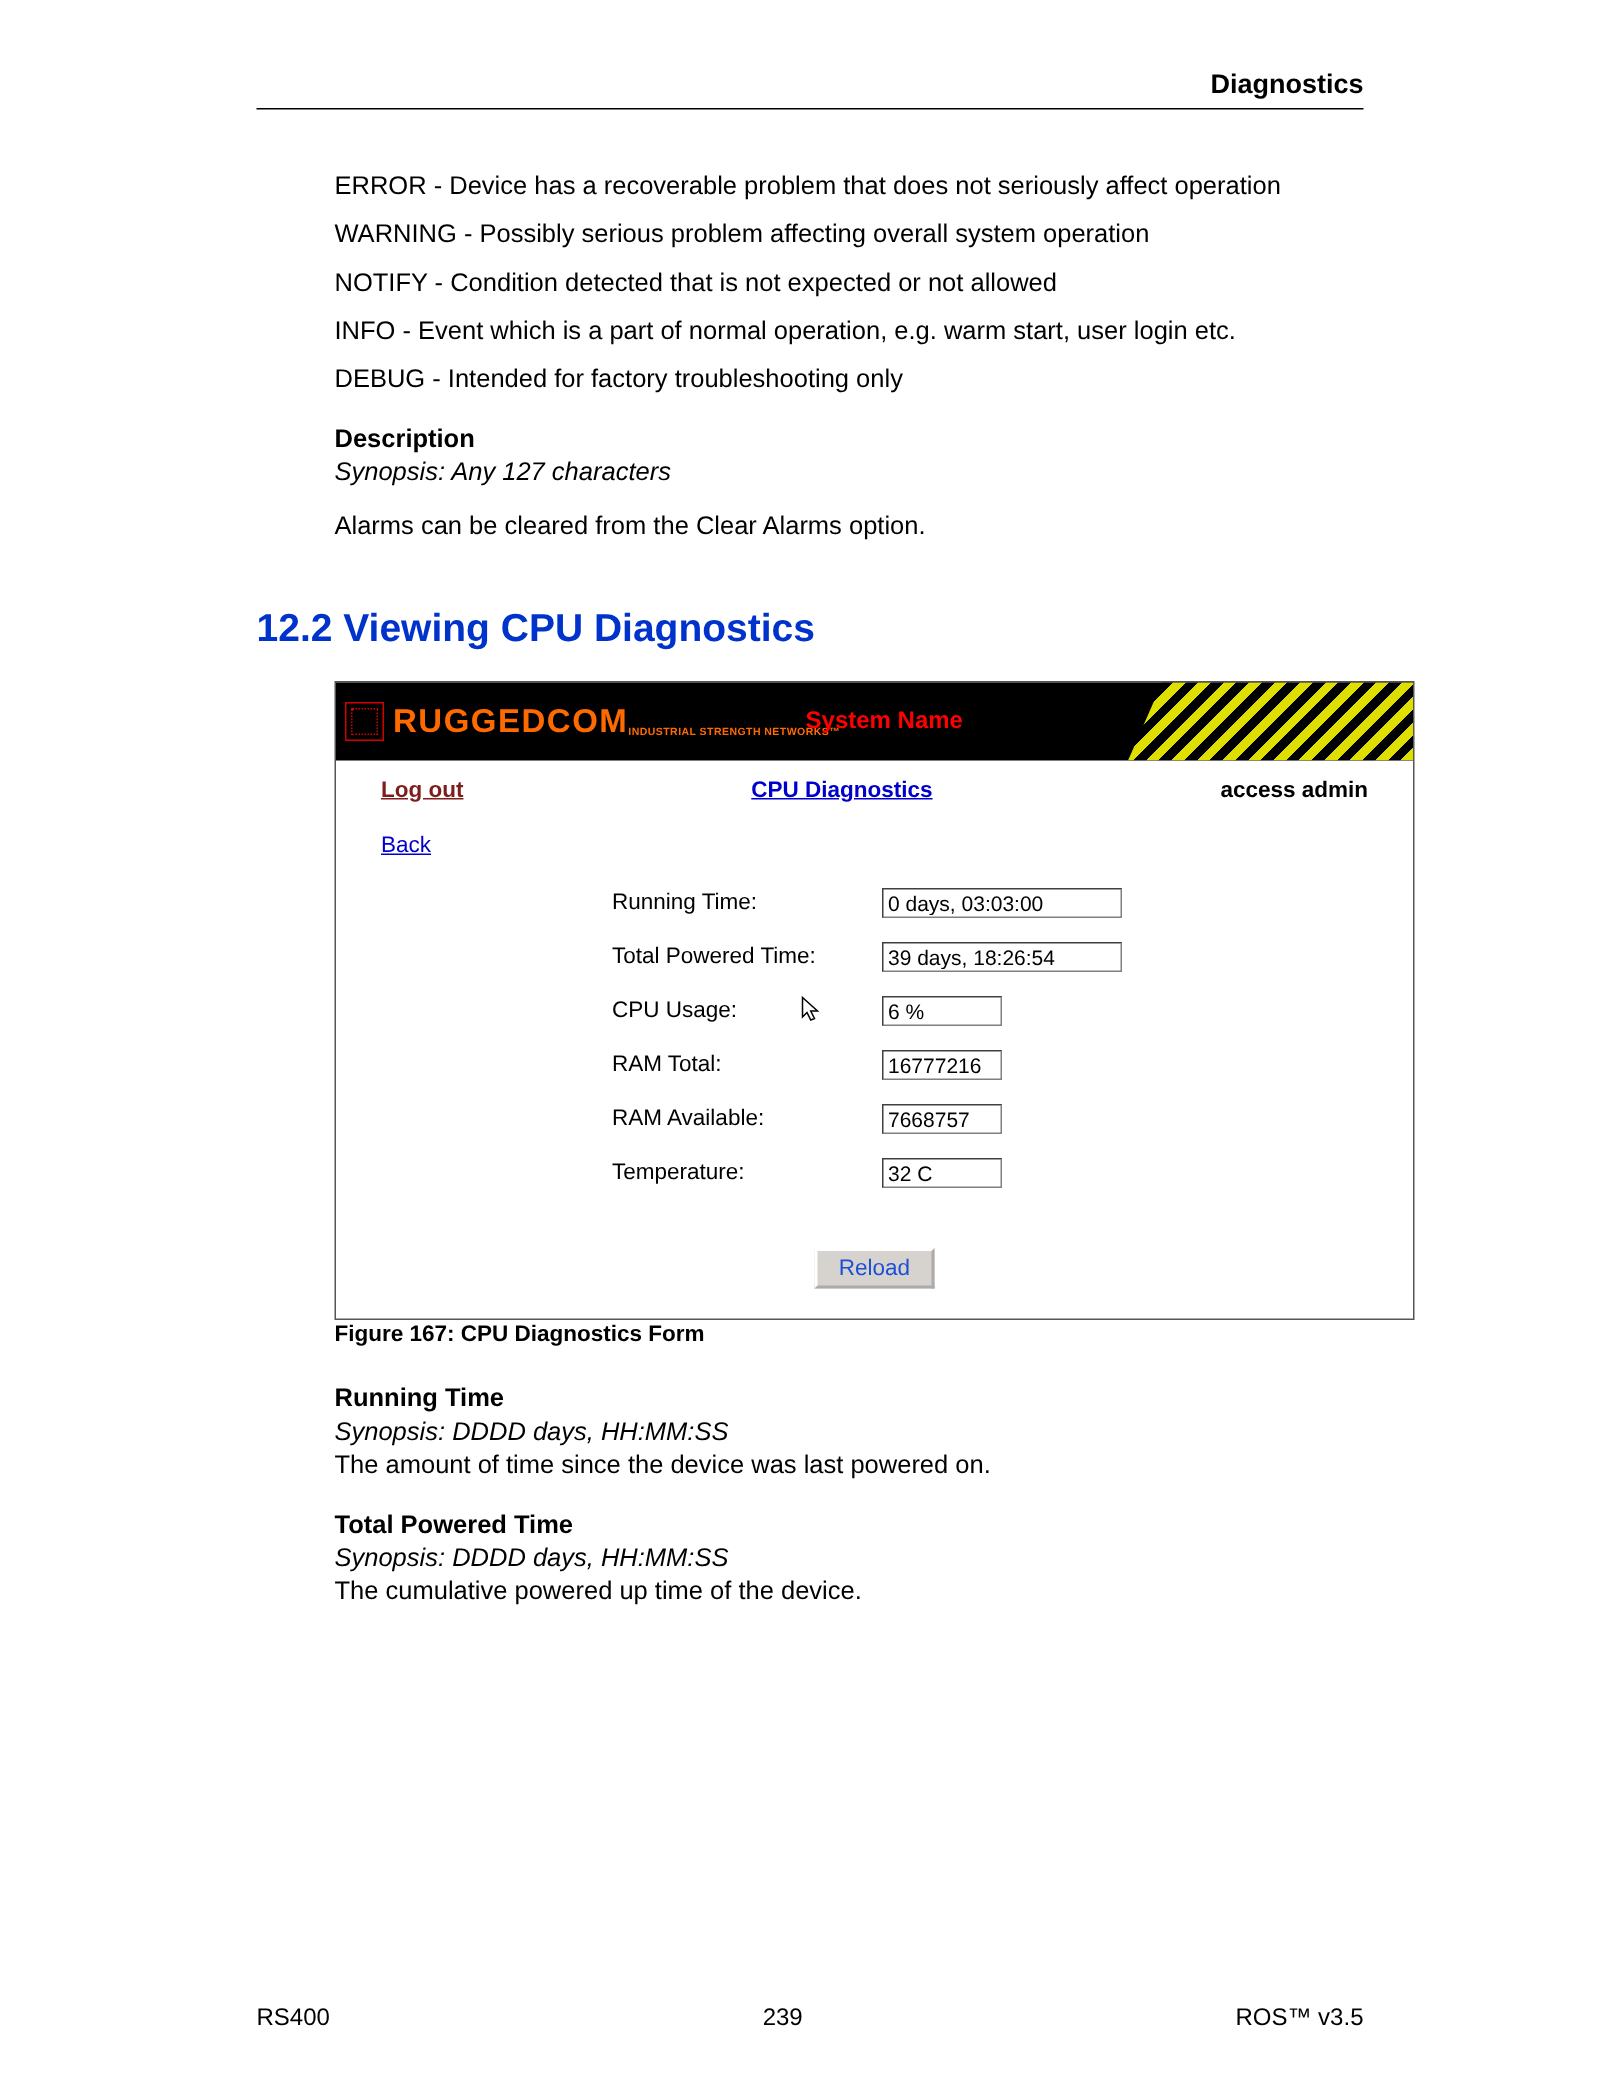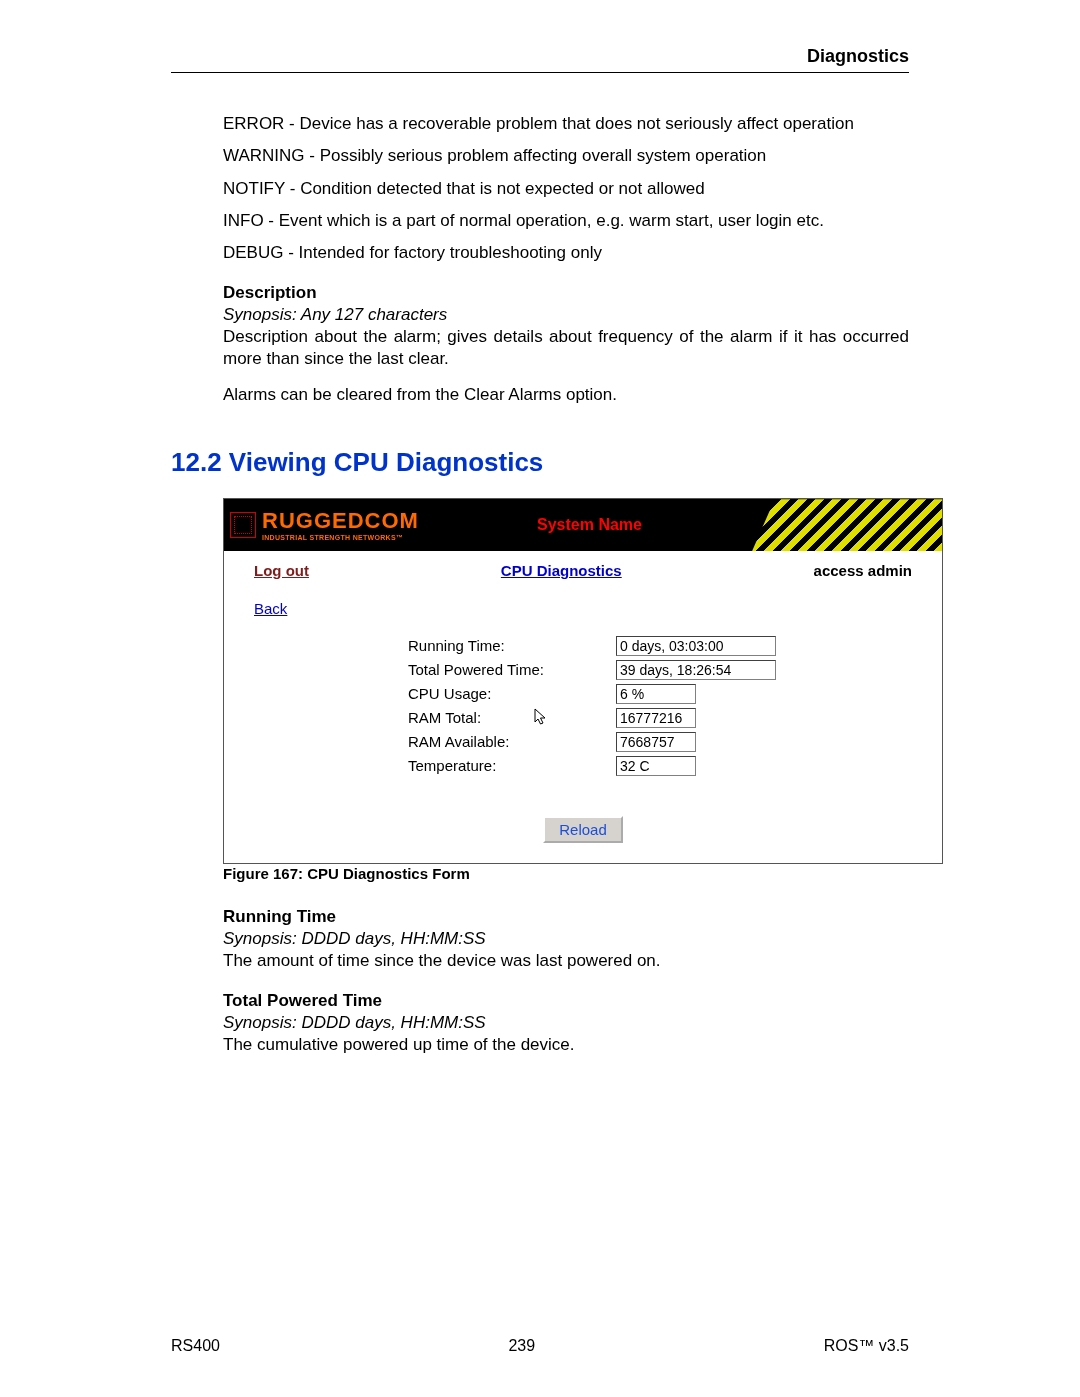--- a/index.html
+++ b/index.html
@@ -82,22 +82,23 @@
     box-sizing: border-box;
   }
   .logo-icon-box::before {
     content: "";
     position: absolute;
     inset: 3px;
     border: 1px dotted #d40000;
   }
   .logo-text {
     display: flex;
-    flex-direction: column;
+    flex-direction: row;
     line-height: 1;
+    align-items: flex-end;
   }
   .logo-main {
     color: #ff6a00;
     font-weight: 900;
     font-size: 22px;
     letter-spacing: 1px;
   }
   .logo-tag {
     color: #ff6a00;
     font-size: 7px;
@@ -154,39 +155,38 @@
   }
   .ui-back a {
     color: #0000cc;
     text-decoration: underline;
   }
 
   .form-area {
     display: grid;
     grid-template-columns: 180px 170px;
     justify-content: center;
-    row-gap: 4px;
+    row-gap: 16px;
     align-items: center;
     padding-bottom: 25px;
     position: relative;
   }
   .form-label {
     font-size: 15px;
     text-align: left;
   }
   .form-input {
     font-family: Arial, sans-serif;
     font-size: 14px;
     padding: 1px 3px;
     border: 1px solid #808080;
     border-top-color: #404040;
     border-left-color: #404040;
     box-sizing: border-box;
     background: #fff;
-    margin-left: 28px;
   }
   .w-full { width: 160px; }
   .w-half { width: 80px; }
 
   .cursor-icon {
     position: absolute;
     left: 310px;
     top: 72px;
     font-size: 16px;
     pointer-events: none;
@@ -232,21 +232,20 @@
     <p class="para">ERROR - Device has a recoverable problem that does not seriously affect operation</p>
     <p class="para">WARNING - Possibly serious problem affecting overall system operation</p>
     <p class="para">NOTIFY - Condition detected that is not expected or not allowed</p>
     <p class="para">INFO - Event which is a part of normal operation, e.g. warm start, user login etc.</p>
     <p class="para">DEBUG - Intended for factory troubleshooting only</p>
 
 
     <div class="section-sub">
       <div class="bold-title">Description</div>
       <div class="italic">Synopsis: Any 127 characters</div>
-      <div class="justify">Description about the alarm; gives details about frequency of the alarm if it has occurred more than since the last clear.</div>
     </div>
 
     <p class="para" style="margin-top:14px">Alarms can be cleared from the Clear Alarms option.</p>
   </div>
 
   <div class="section-heading">12.2  Viewing CPU Diagnostics</div>
 
   <div class="ui-shot">
     <div class="ui-header">
       <div class="logo-cell">

